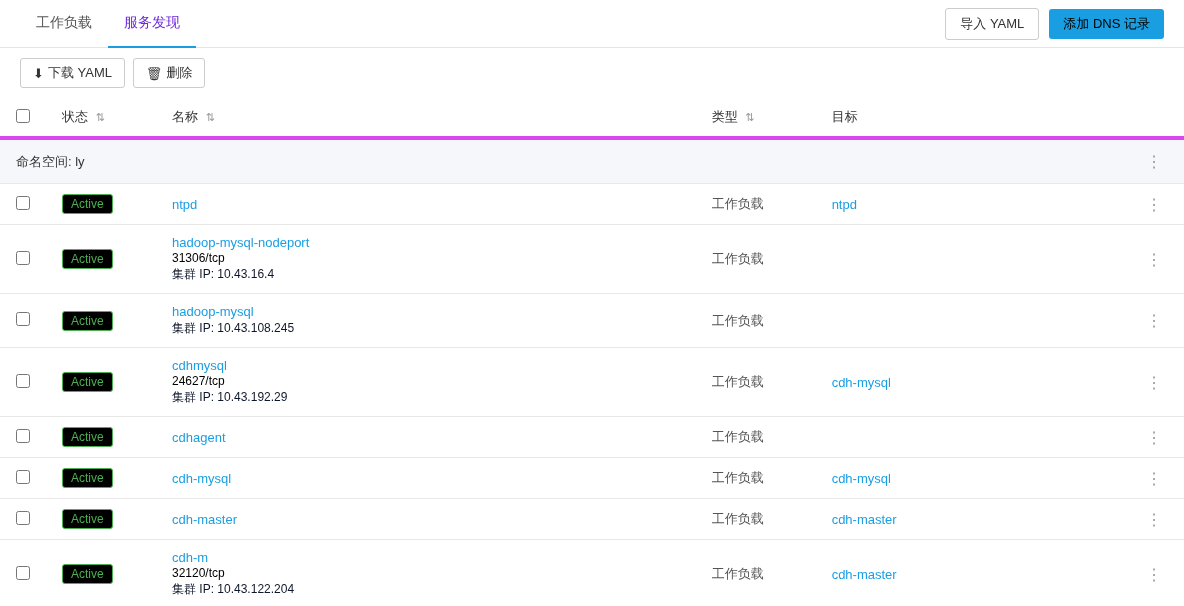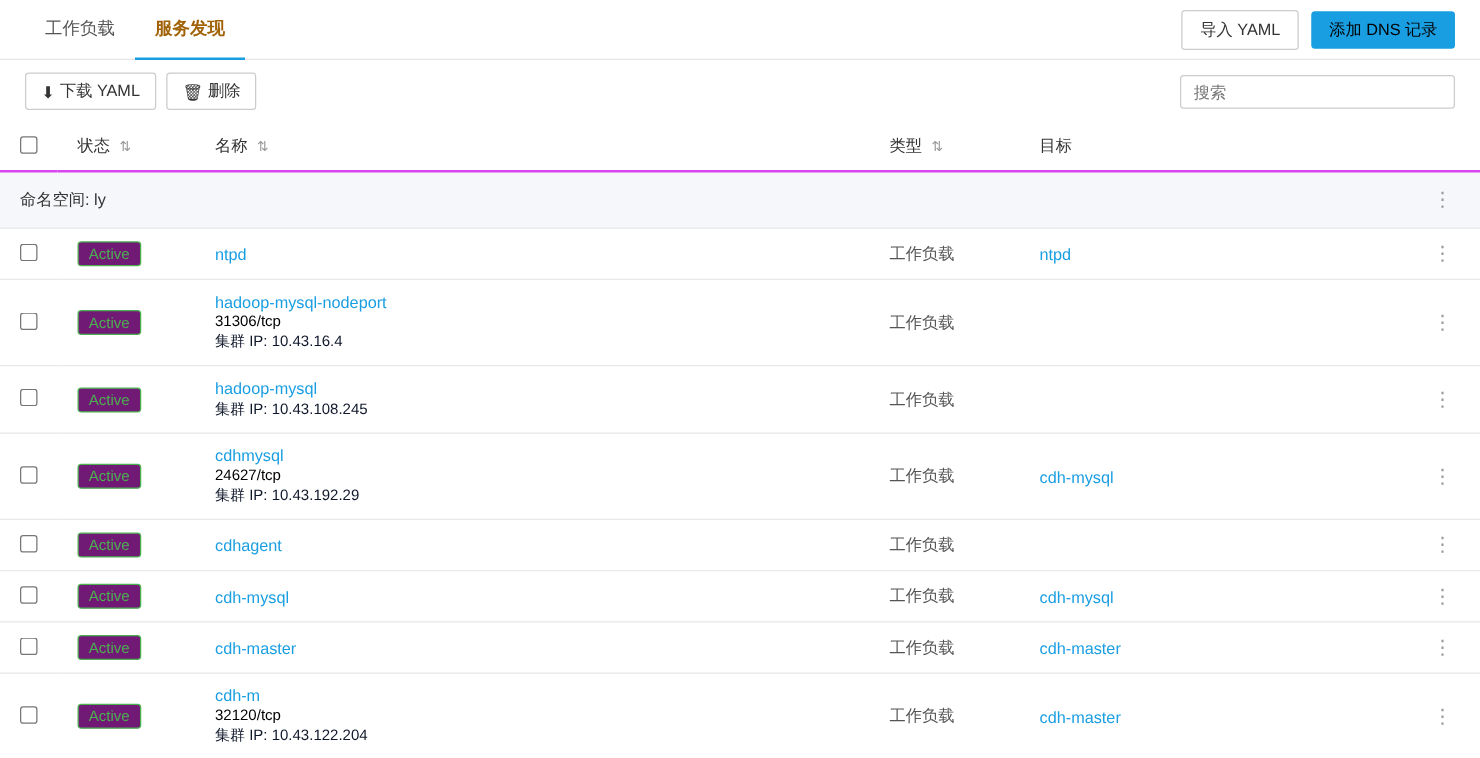--- a/index.html
+++ b/index.html
@@ -1,45 +1,45 @@
 <!DOCTYPE html>
 <html><head>
   <meta charset="utf-8">
   <style>
     * { box-sizing: border-box; margin: 0; padding: 0; }
     body { font-family: -apple-system, BlinkMacSystemFont, "PingFang SC", "Microsoft YaHei", sans-serif; font-size: 13px; color: #333; background: #fff; }
 
     .top-nav { display: flex; align-items: center; justify-content: space-between; padding: 0 20px; border-bottom: 1px solid #e5e5e5; height: 48px; }
     .nav-tabs { display: flex; align-items: center; gap: 0; }
     .nav-tab { padding: 0 16px; height: 48px; display: flex; align-items: center; cursor: pointer; font-size: 14px; color: #555; border-bottom: 2px solid transparent; }
-    .nav-tab.active { color: #a16207; border-bottom: 2px solid #1a9ee2; font-weight: 700; }
+    .nav-tab.active { color: #6d28d9; border-bottom: 2px solid #1a9ee2; font-weight: 400; }
     .top-actions { display: flex; gap: 10px; align-items: center; }
     .btn-import { padding: 6px 14px; border: 1px solid #ccc; border-radius: 3px; background: #fff; color: #333; font-size: 13px; cursor: pointer; }
     .btn-add-dns { padding: 6px 14px; border: none; border-radius: 3px; background: #1a9ee2; color: #000000; font-size: 13px; cursor: pointer; font-weight: 500; }
 
     .toolbar { display: flex; align-items: center; justify-content: space-between; padding: 10px 20px; }
     .toolbar-left { display: flex; gap: 8px; }
     .btn-download { padding: 5px 12px; border: 1px solid #ccc; border-radius: 3px; background: #fff; color: #333; font-size: 13px; cursor: pointer; display: flex; align-items: center; gap: 4px; }
     .btn-delete { padding: 5px 12px; border: 1px solid #ccc; border-radius: 3px; background: #fff; color: #333; font-size: 13px; cursor: pointer; display: flex; align-items: center; gap: 4px; }
     .search-input { padding: 5px 10px; border: 1px solid #ccc; border-radius: 3px; font-size: 13px; width: 220px; outline: none; }
 
     table { width: 100%; border-collapse: collapse; }
-    thead tr { border-bottom: 2px solid #d946ef; }
+    thead tr { border-bottom: 4px solid #d946ef; }
     thead th { padding: 10px 16px; text-align: left; font-weight: 500; color: #333; font-size: 13px; }
     thead th .sort-icon { color: #999; font-size: 11px; margin-left: 4px; }
 
     .namespace-row { background: #f5f7fa; padding-left: 40px; }
     .namespace-row td { padding: 10px 16px; font-size: 13px; color: #333; font-weight: 500; }
 
     tbody tr { border-bottom: 1px solid #e8e8e8; }
     tbody td { padding: 10px 16px; vertical-align: middle; }
 
     input[type="checkbox"] { cursor: pointer; width: 14px; height: 14px; }
 
-    .badge-active { display: inline-block; padding: 2px 8px; border: 1px solid #4caf50; border-radius: 3px; color: #4caf50; font-size: 12px; background: #701a75; }
+    .badge-active { display: inline-block; padding: 2px 8px; border: 1px solid #4caf50; border-radius: 3px; color: #4caf50; font-size: 12px; background: #000000; }
 
     .name-link { color: #1a9ee2; text-decoration: none; font-size: 13px; }
     .name-sub { color: #000000; font-size: 12px; margin-top: 1px; }
     .name-sub2 { color: #0f172a; font-size: 12px; margin-top: 1px; }
 
     .target-link { color: #1a9ee2; text-decoration: none; font-size: 13px; }
 
     .three-dots { color: #999; cursor: pointer; font-size: 16px; padding: 2px 6px; border-radius: 3px; }
 
     .col-checkbox { width: 36px; }
@@ -68,23 +68,20 @@
 <div class="toolbar">
   <div class="toolbar-left">
     <button class="btn-download">
       <span>⬇</span>
       <span>下载 YAML</span>
     </button>
     <button class="btn-delete">
       <span>🗑</span>
       <span>删除</span>
     </button>
-  </div>
-  <div>
-    <input class="search-input" type="text" placeholder="搜索" style="">
   </div>
 </div>
 
 <table>
   <thead>
     <tr>
       <th class="col-checkbox">
         <input type="checkbox" style="">
       </th>
       <th class="col-status">

